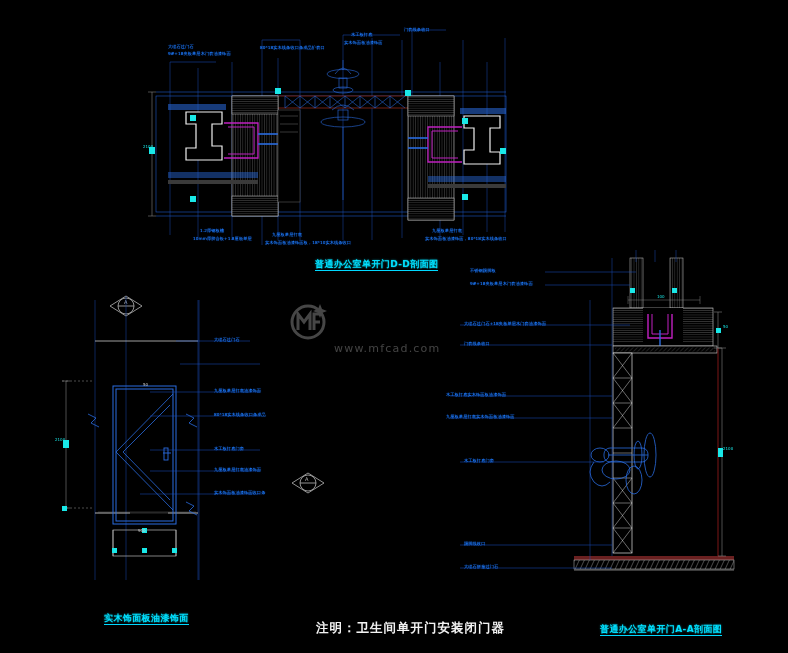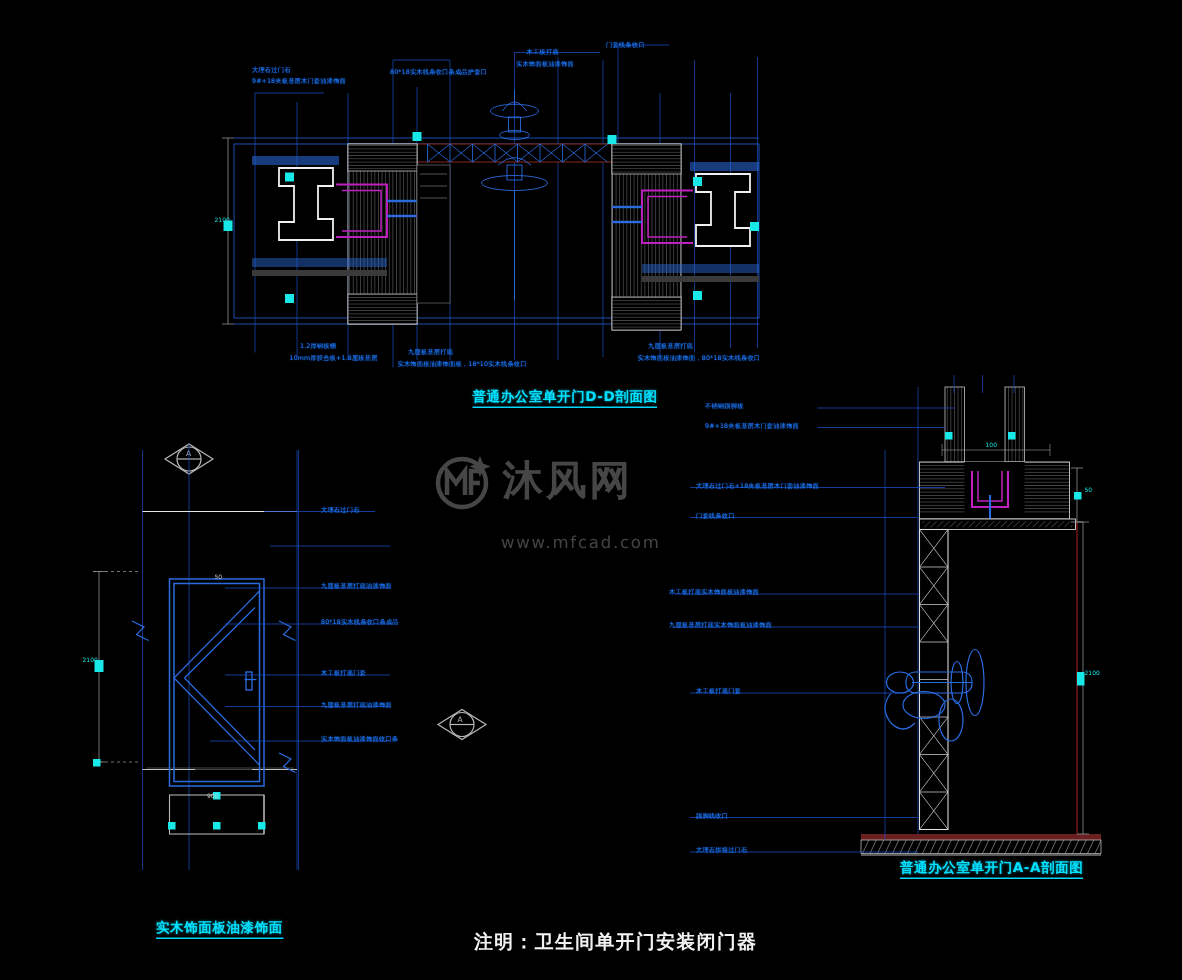--- a/index.html
+++ b/index.html
@@ -56,21 +56,21 @@
   #wm{
     position:absolute;left:286px;top:300px;width:210px;height:62px;
     opacity:.30;pointer-events:none;
   }
   #wm .wmrow{display:flex;align-items:center;gap:5px;}
   #wm .wmtxt{
     color:#e8e8e8;font-size:27px;font-weight:bold;letter-spacing:2px;
     font-family:"DejaVu Sans","Liberation Sans",sans-serif;
   }
   #wm .wmurl{
-    color:#dcdcdc;font-size:11px;letter-spacing:1.2px;margin-top:15px;margin-left:48px;
+    color:#dcdcdc;font-size:11px;letter-spacing:1.2px;margin-top:2px;margin-left:48px;
     font-family:"DejaVu Sans","Liberation Sans",sans-serif;
   }
 </style>
 </head>
 <body>
 
 <div id="canvas">
 
 <svg id="dwg" viewBox="0 0 788 653">
   <defs>
@@ -441,21 +441,20 @@
 </svg>
 
 <div id="wm">
   <div class="wmrow">
     <svg width="44" height="40" viewBox="0 0 44 40">
       <circle cx="22" cy="22" r="16" fill="none" stroke="#e8e8e8" stroke-width="3"></circle>
       <path d="M12 30 L12 14 L18 22 L24 14 L24 30" fill="none" stroke="#e8e8e8" stroke-width="3"></path>
       <path d="M28 30 L28 14 L36 14 M28 22 L34 22" fill="none" stroke="#e8e8e8" stroke-width="3"></path>
       <path d="M34 4 l2 5 l5 2 l-5 2 l-2 5 l-2 -5 l-5 -2 l5 -2 z" fill="#e8e8e8"></path>
     </svg>
-    <span class="wmtxt">沐风网</span>
   </div>
   <div class="wmurl">www.mfcad.com</div>
 </div>
 
 <div class="lbl" style="left:168px;top:44px;">大理石过门石</div>
 <div class="lbl" style="left:168px;top:51px;">9#+18夹板基层木门套油漆饰面</div>
 <div class="lbl" style="left:260px;top:45px;">80*18实木线条收口条成品护套口</div>
 <div class="lbl" style="left:351px;top:32px;">木工板打底</div>
 <div class="lbl" style="left:344px;top:40px;">实木饰面板油漆饰面</div>
 <div class="lbl" style="left:404px;top:27px;">门套线条收口</div>
@@ -490,19 +489,19 @@
 <div class="dim" style="left:723px;top:324px;">50</div>
 <div class="dim" style="left:657px;top:294px;">100</div>
 <div class="dim" style="left:143px;top:144px;">2100</div>
 
 <div class="title" style="left:315px;top:258px;">
   <u>普通办公室单开门D-D剖面图</u>
 </div>
 <div class="title" style="left:104px;top:612px;">
   <u>实木饰面板油漆饰面</u>
 </div>
-<div class="title" style="left:600px;top:572px;">
+<div class="title" style="left:600px;top:623px;">
   <u>普通办公室单开门A-A剖面图</u>
 </div>
 
 <div class="note" style="left:316px;top:620px;">注明：卫生间单开门安装闭门器</div>
 
 </div>
 
 </body></html>

